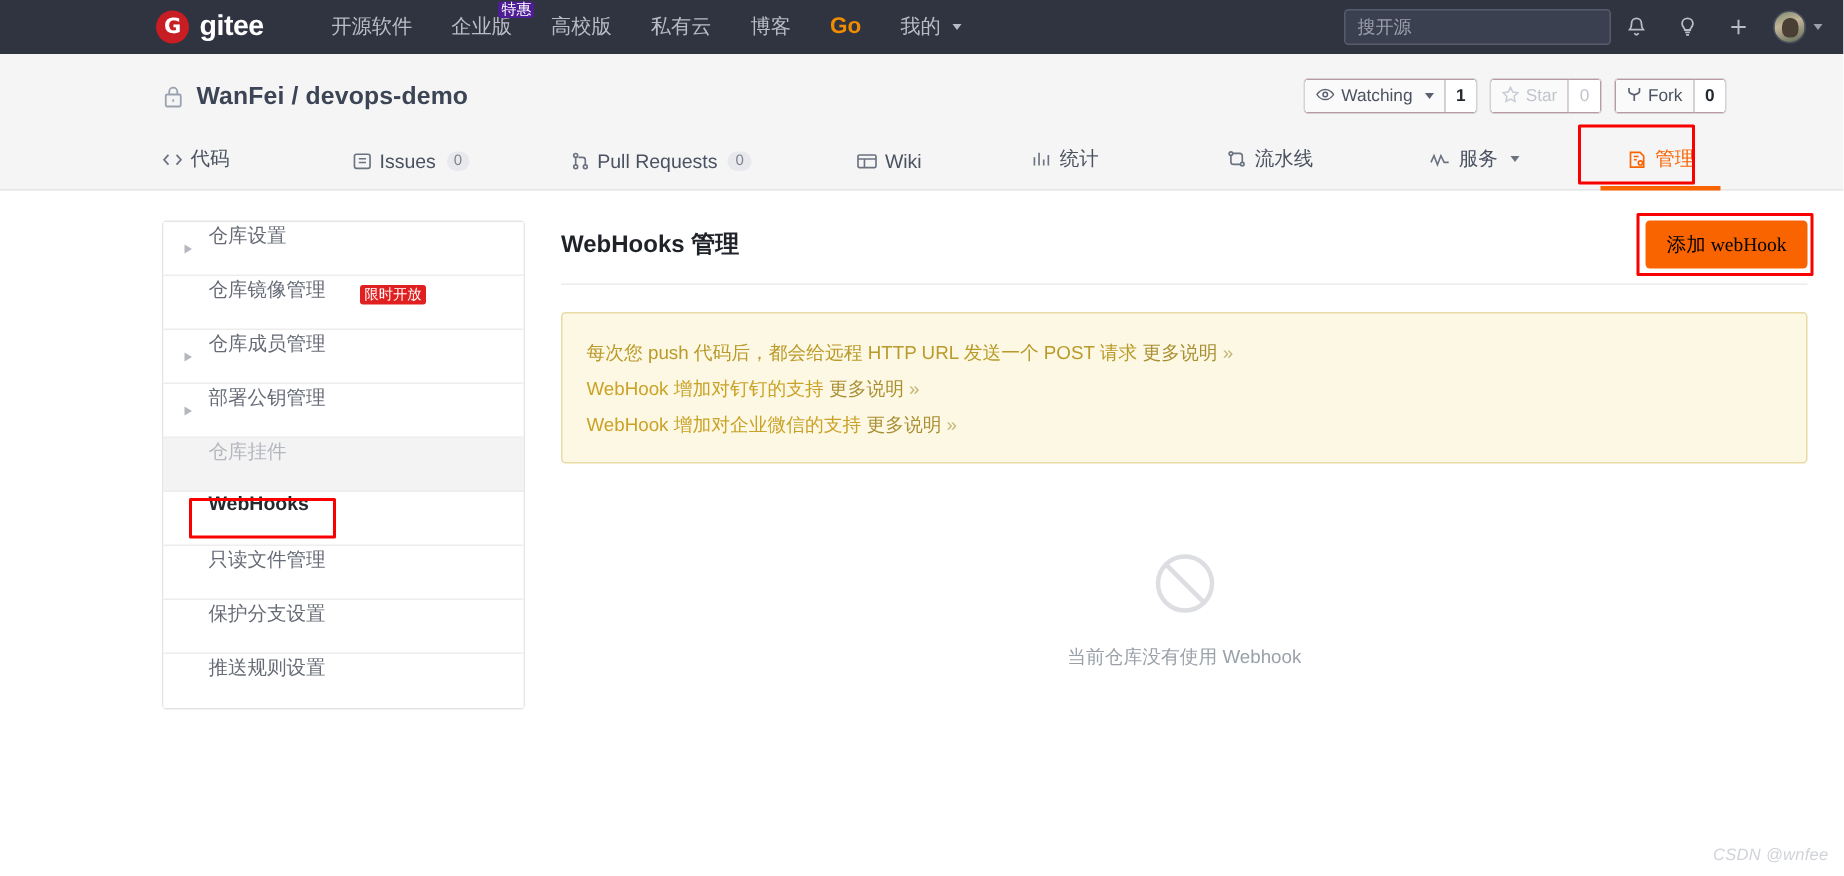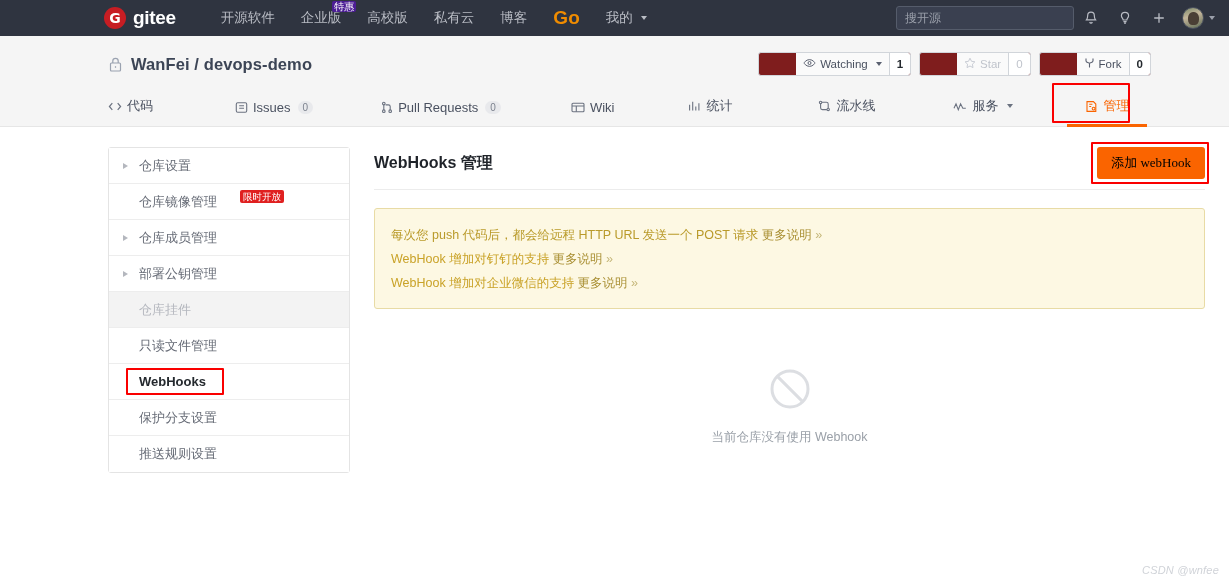--- a/index.html
+++ b/index.html
@@ -37,21 +37,21 @@
     letter-spacing: -0.3px;
   }
   .nav-links {
     display: flex; align-items: center; margin-left: 32px; gap: 0;
   }
   .nav-link {
     color: #b9bcc4; font-size: 13.5px; padding: 0 13px;
     position: relative; cursor: pointer; white-space: nowrap;
     line-height: 36px;
   }
-  .nav-link.go { color: #f08c00; font-weight: bold; font-size: 19px; }
+  .nav-link.go { color: #f08c00; font-weight: bold; font-size: 15px; }
   .nav-badge {
     position: absolute; top: 1px; right: -2px;
     background: #4c1d95; color: #fff;
     font-size: 10px; line-height: 11px; padding: 0 2px;
     border-radius: 2px; white-space: nowrap;
   }
   .caret-down {
     display: inline-block;
     border-left: 3.5px solid transparent;
     border-right: 3.5px solid transparent;
@@ -111,21 +111,20 @@
   }
   .repo-actions {
     margin-left: auto; display: flex; align-items: center; gap: 8px;
     padding-right: 54px;
   }
   .btn-group {
     display: flex; align-items: stretch; height: 24px;
     border: 1px solid #d1d5da; border-radius: 3px;
     background: #7f1d1d; overflow: hidden;
     font-size: 11.5px;
-    padding-left: 37px;
   }
   .btn-group > .bg-main {
     display: flex; align-items: center; gap: 4px;
     padding: 0 7px; color: #4a5160; cursor: pointer;
     background: #fafafa;
   }
   .btn-group > .bg-count {
     display: flex; align-items: center; padding: 0 7px;
     border-left: 1px solid #d1d5da;
     background: #fff; color: #24292e; font-weight: bold;
@@ -176,21 +175,21 @@
   .sidebar {
     width: 242px; flex: 0 0 242px;
     border: 1px solid #e4e4e4;
     border-radius: 3px;
     background: #fff;
     overflow: visible;
     position: relative;
     align-self: flex-start;
   }
   .side-item {
-    height: 36px; display: flex; align-items: center;
+    height: 36px; display: flex; 
     padding: 0 14px; font-size: 13px; color: #666b76;
     border-bottom: 1px solid #ededed;
     cursor: pointer; position: relative;
     background: #fff;
   }
   .side-item:last-child { border-bottom: none; }
   .side-item .arrow {
     width: 12px; flex: 0 0 12px; margin-right: 4px;
     display: flex; align-items: center;
     color: #b9bcc4;
@@ -482,29 +481,29 @@
           <span class="tri"></span>
         </span>
       <span>部署公钥管理</span>
     </div>
 
     <div class="side-item muted">
       <span class="arrow-spacer"></span>
       <span>仓库挂件</span>
     </div>
 
-    <div class="side-item">
-      <span class="arrow-spacer"></span>
-      <span>只读文件管理</span>
-    </div>
-
     <div class="side-item active">
       <span class="arrow-spacer"></span>
       <span>WebHooks</span>
       <span class="annot-box" style="left:17px; top:4px; width:98px; height:27px;"></span>
+    </div>
+
+    <div class="side-item">
+      <span class="arrow-spacer"></span>
+      <span>只读文件管理</span>
     </div>
 
     <div class="side-item">
       <span class="arrow-spacer"></span>
       <span>保护分支设置</span>
     </div>
 
     <div class="side-item">
       <span class="arrow-spacer"></span>
       <span>推送规则设置</span>

